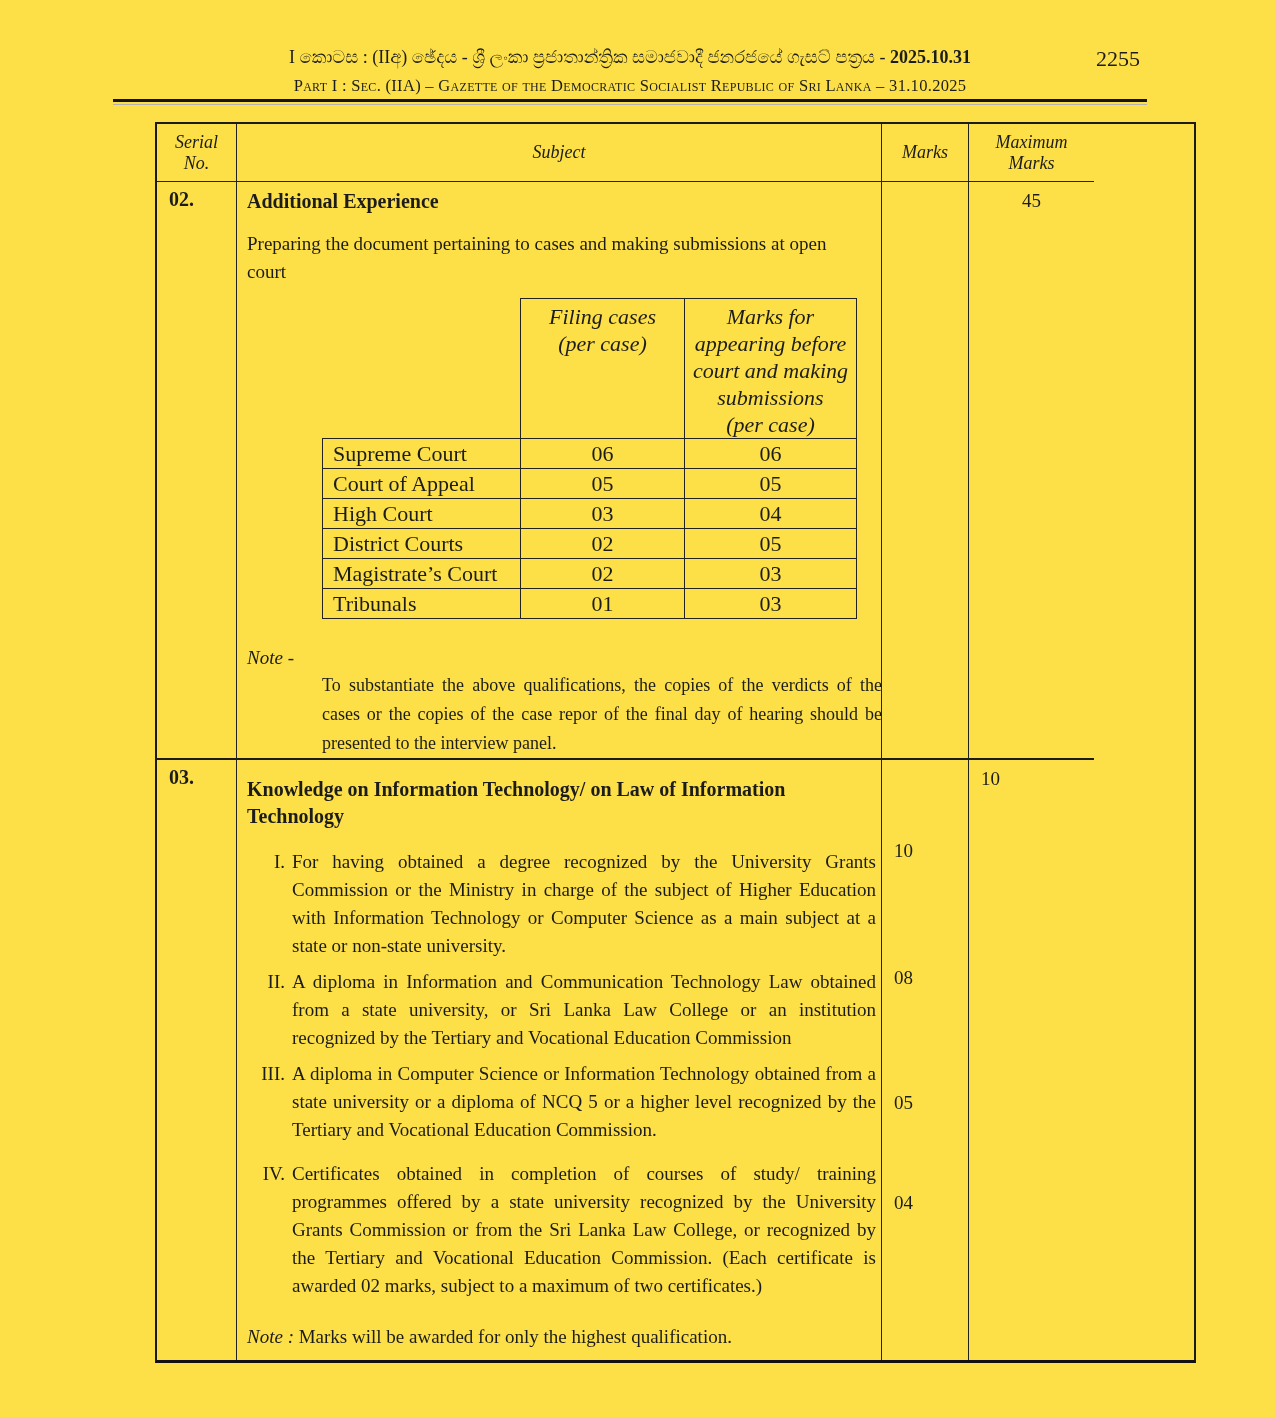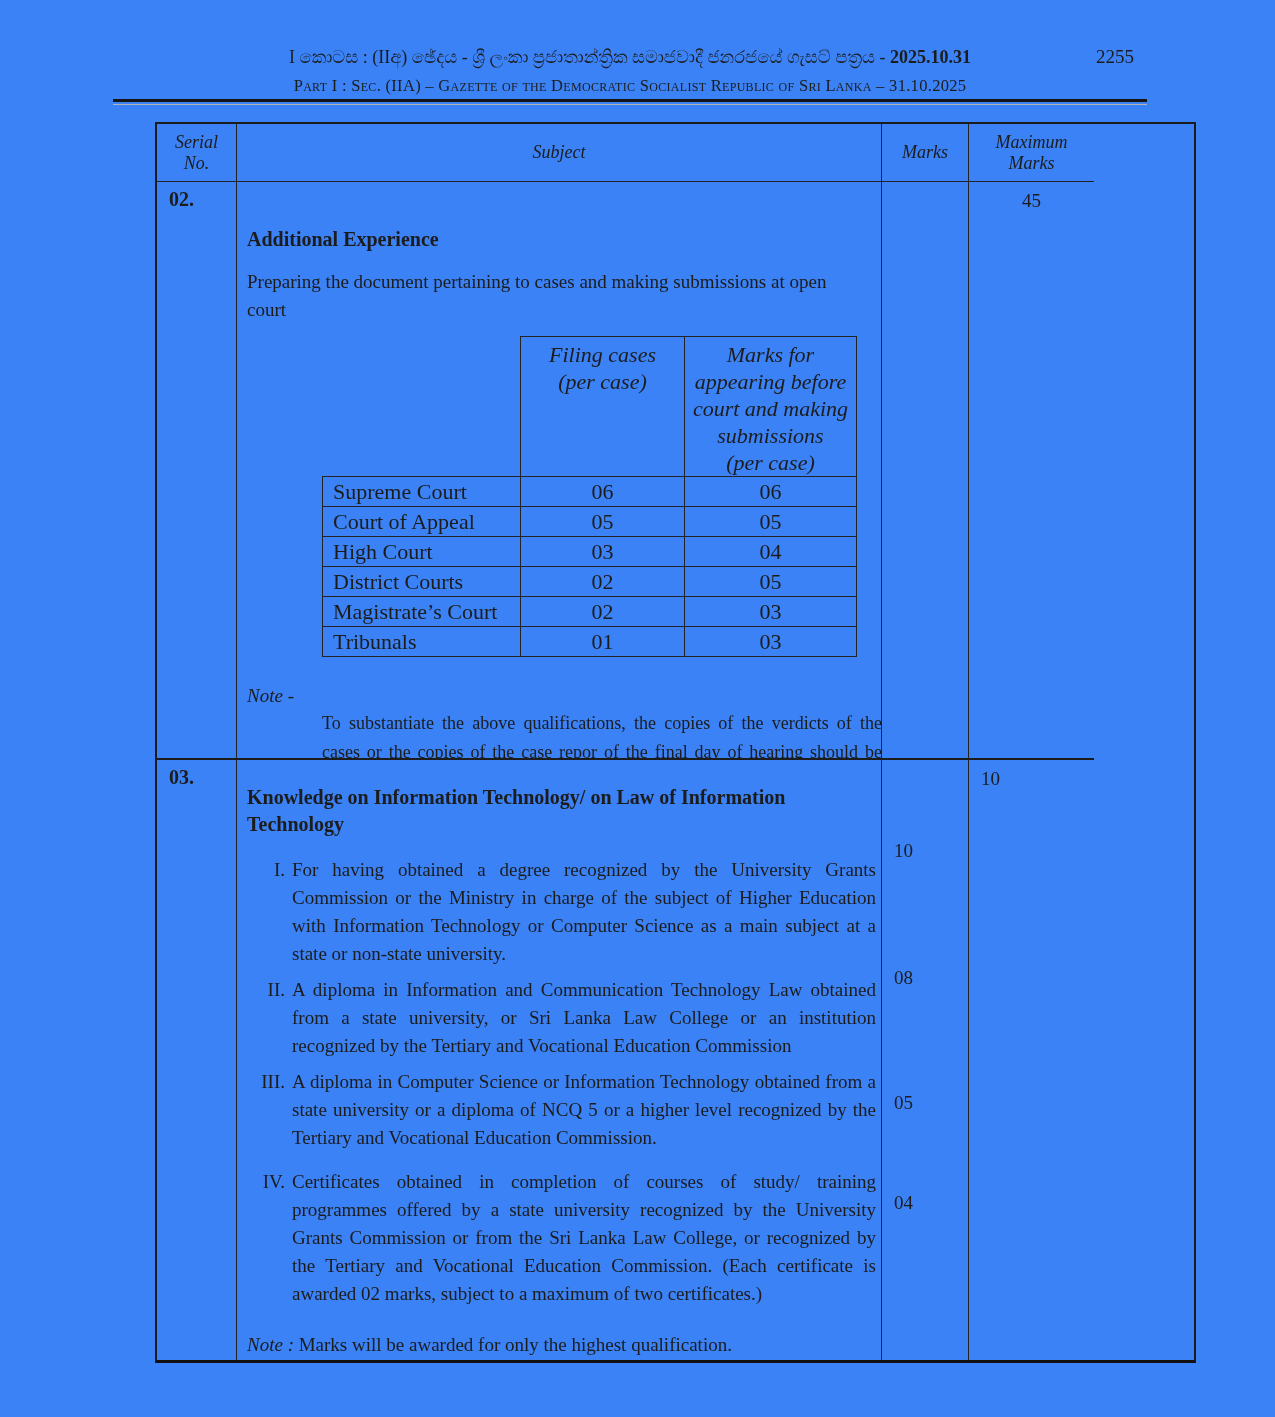--- a/index.html
+++ b/index.html
@@ -1,26 +1,26 @@
 <!DOCTYPE html>
 <html><head>
 <meta charset="utf-8">
 <style>
   html,body{margin:0;padding:0;background:#ffffff;}
   body{width:1275px;height:1417px;position:relative;
        font-family:"Liberation Serif","DejaVu Serif",serif;color:#1c1c1c;}
-  .page{position:absolute;inset:0;background:#3b82f6;overflow:hidden;}
+  .page{position:absolute;inset:0;background:#fde047;overflow:hidden;}
 
   
   .hdr-si{position:absolute;top:46px;left:113px;width:1034px;text-align:center;
           font-size:18px;line-height:22px;}
   .hdr-si .dt{font-weight:bold;}
   .hdr-en{position:absolute;top:76px;left:113px;width:1034px;text-align:center;
           font-variant:small-caps;font-size:16.5px;letter-spacing:.3px;line-height:20px;}
-  .pageno{position:absolute;top:46px;left:1096px;font-size:19px;}
+  .pageno{position:absolute;top:46px;left:1096px;font-size:22px;}
   .rule1{position:absolute;left:113px;top:99px;width:1034px;height:3px;background:#141414;}
   .rule2{position:absolute;left:113px;top:104px;width:1034px;height:1px;background:#b3b3b3;}
 
   
   .gz-table{position:absolute;left:155px;top:122px;width:1041px;
             border:2px solid #1c1c1c;border-bottom:3px solid #111;
             display:grid;grid-template-columns:80px 645px 87px 125px;
             grid-template-rows:58px 578px 600px;box-sizing:border-box;}
   .cell{box-sizing:border-box;overflow:hidden;position:relative;}
   .bR{border-right:1.5px solid #232323;}
@@ -30,21 +30,21 @@
   .hcell{display:flex;align-items:center;justify-content:center;
          font-style:italic;font-size:18px;line-height:21px;
          white-space:pre-line;text-align:center;}
 
   .serial{padding:6px 0 0 12px;font-weight:bold;font-size:20px;}
   .maxc{text-align:center;padding-top:8px;font-size:19px;}
   .maxl{padding:8px 0 0 12px;font-size:19px;}
 
   
   .subj{padding:6px 5px 0 10px;font-size:19px;}
-  .b-title{font-weight:bold;font-size:20px;line-height:27px;margin-top:38px;}
+  .b-title{font-weight:bold;font-size:20px;line-height:27px;}
   .intro{margin-top:15px;line-height:28px;width:620px;}
 
   .court-table{margin:12px 0 0 75px;border-collapse:collapse;font-size:22px;}
   .court-table td{border:1.5px solid #232323;padding:0;}
   .court-table td.nb{border:none;}
   .ct-h{vertical-align:top;text-align:center;font-style:italic;line-height:27px;
         padding-top:4px !important;white-space:pre-line;height:134px;}
   .ct-name{width:187px;padding-left:10px !important;height:29px;}
   .ct-num{width:163px;text-align:center;}
   .ct-num2{width:171px;text-align:center;}
@@ -135,21 +135,21 @@
       </tbody>
         </table>
 
       <div class="note2-label">Note -</div>
       <div class="note2-text">To substantiate the above qualifications, the copies of the verdicts of the cases or the copies of the case repor of the final day of hearing should be presented to the interview panel.</div>
     </div>
     <div class="cell bR bB2"></div>
     <div class="cell bB2 maxc">45</div>
 
     <div class="cell bR serial">03.</div>
-    <div class="cell bR subj" style="padding-top:24px;">
+    <div class="cell bR subj" style="padding-top:16px;">
       <div class="r03-title">Knowledge on Information Technology/ on Law of Information Technology</div>
 
       <div class="item mt18">
         <span class="num">I.</span>
         <div class="itext">For having obtained a degree recognized by the University Grants Commission or the Ministry in charge of the subject of Higher Education with Information Technology or Computer Science as a main subject at a state or non-state university.</div>
       </div>
       <div class="item mt13">
         <span class="num">II.</span>
         <div class="itext">A diploma in Information and Communication Technology Law obtained from a state university, or Sri Lanka Law College or an institution recognized by the Tertiary and Vocational Education Commission</div>
       </div>

